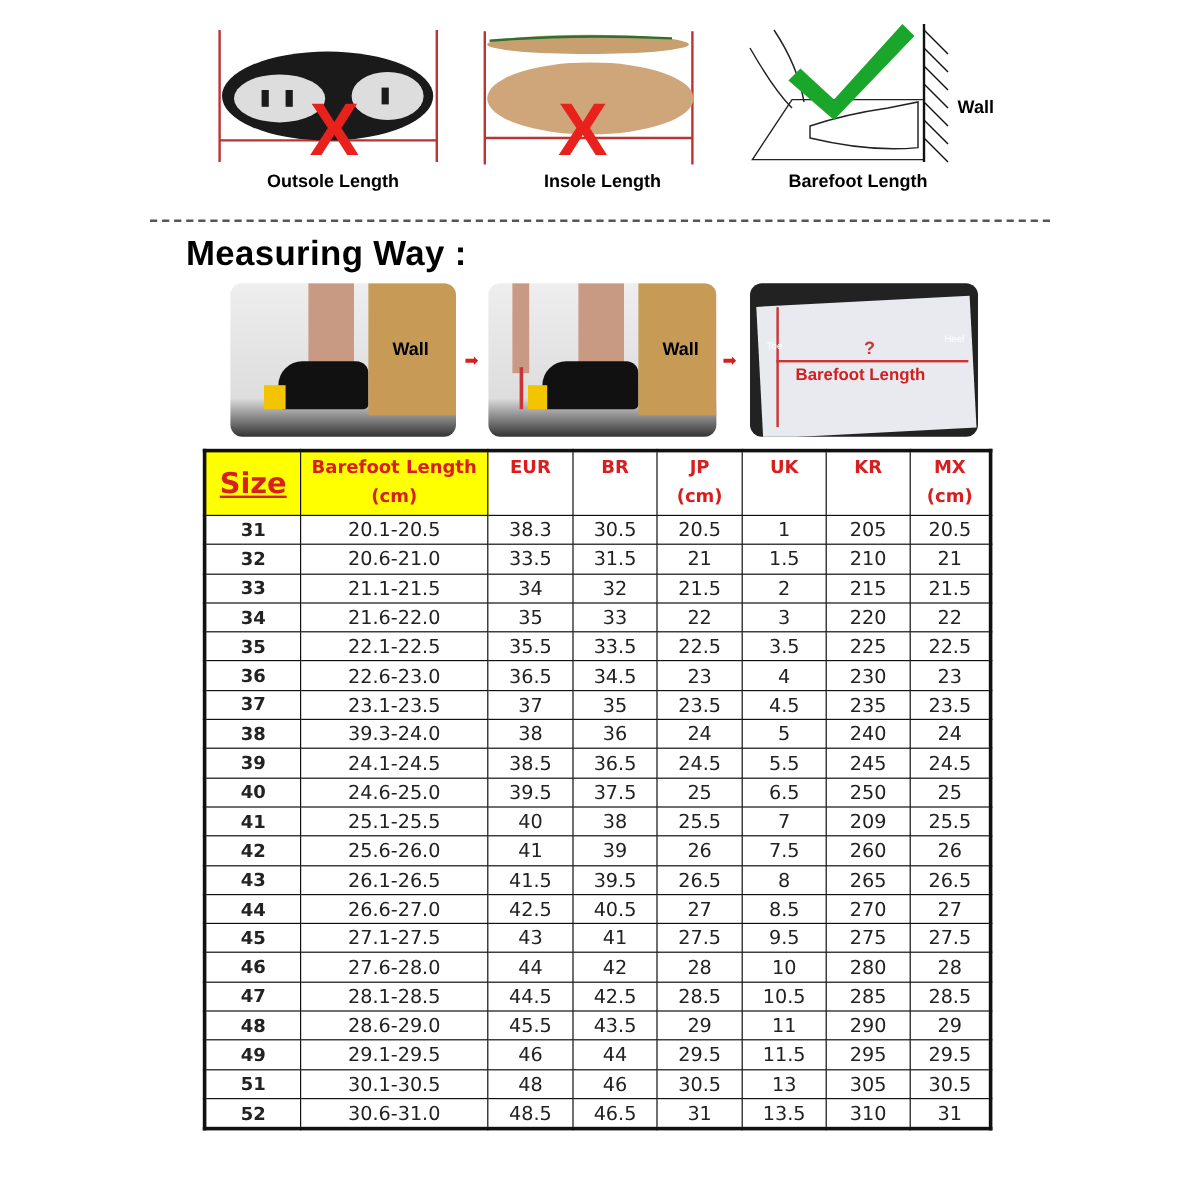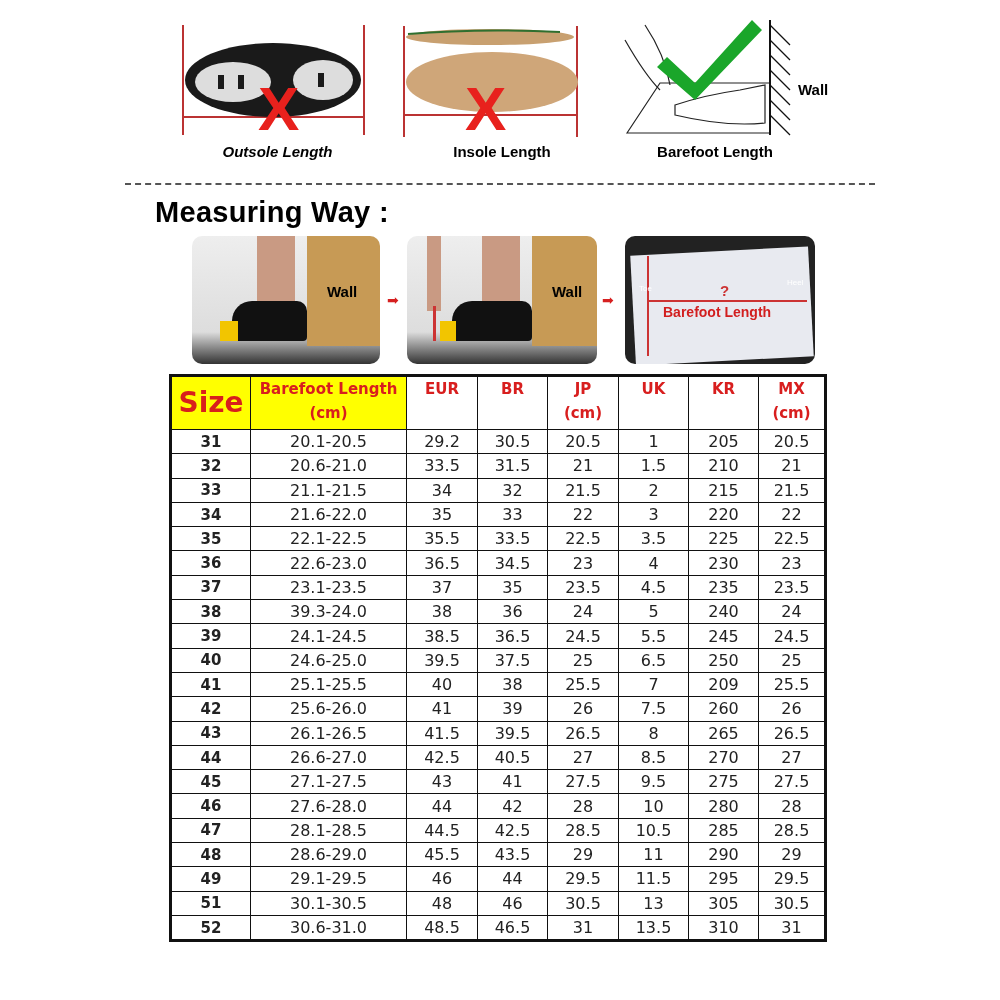--- a/index.html
+++ b/index.html
@@ -9,40 +9,40 @@
   .panel{position:absolute;overflow:hidden;}
   .dashed{position:absolute;left:125px;top:183px;width:750px;height:0;border-top:2px dashed #555;}
   .mtitle{position:absolute;left:155px;top:196px;font-size:29px;font-weight:bold;letter-spacing:0.3px;}
   .photo{position:absolute;top:236px;height:128px;border-radius:10px;overflow:hidden;}
   table.sz{position:absolute;left:169px;top:374px;border-collapse:collapse;font-family:"DejaVu Sans",sans-serif;}
   table.sz td{border:1.5px solid #111;text-align:center;padding:0;height:23.3px;font-size:16px;color:#222;}
   table.sz{border:3px solid #111;}
   table.sz td.sizecol{font-weight:bold;font-size:15px;}
   table.sz tr.head td{height:52px;vertical-align:top;color:#d81e1e;font-weight:bold;font-size:15px;line-height:24px;}
   table.sz tr.head td.yel{background:#ffff00;}
-  table.sz tr.head td.bigsize{font-size:28px;vertical-align:middle;color:#d8201c;}
+  table.sz tr.head td.bigsize{font-size:24px;vertical-align:middle;color:#d8201c;text-decoration:underline;}
 </style>
 </head>
 <body>
 
 <div class="panel" style="left:178px;top:20px;width:200px;height:120px;">
   <svg width="200" height="120">
     <line x1="5" y1="5" x2="5" y2="115" stroke="#b33" stroke-width="2"></line>
     <line x1="186" y1="5" x2="186" y2="115" stroke="#b33" stroke-width="2"></line>
     <line x1="5" y1="97" x2="186" y2="97" stroke="#b33" stroke-width="2"></line>
     <ellipse cx="95" cy="60" rx="88" ry="37" fill="#1a1a1a"></ellipse>
     <ellipse cx="55" cy="62" rx="38" ry="20" fill="#ddd"></ellipse>
     <ellipse cx="145" cy="60" rx="30" ry="20" fill="#ddd"></ellipse>
     <rect x="40" y="55" width="6" height="14" fill="#1a1a1a"></rect>
     <rect x="60" y="55" width="6" height="14" fill="#1a1a1a"></rect>
     <rect x="140" y="53" width="6" height="14" fill="#1a1a1a"></rect>
   </svg>
 </div>
 <div class="abs" style="left:258px;top:78px;font-size:62px;font-weight:bold;color:#e8211d;line-height:62px;">X</div>
-<div class="abs caption" style="left:190px;top:143px;width:175px;font-style:italic;">Outsole Length</div>
+<div class="abs caption" style="left:190px;top:143px;width:175px;">Outsole Length</div>
 
 <div class="panel" style="left:400px;top:22px;width:182px;height:120px;">
   <svg width="182" height="120">
     <line x1="4" y1="4" x2="4" y2="115" stroke="#b33" stroke-width="2"></line>
     <line x1="177" y1="4" x2="177" y2="115" stroke="#b33" stroke-width="2"></line>
     <line x1="4" y1="93" x2="177" y2="93" stroke="#b33" stroke-width="2"></line>
     <ellipse cx="90" cy="15" rx="84" ry="8" fill="#c8a070"></ellipse>
     <path d="M8 12 Q80 6 160 10" stroke="#2f6f2f" stroke-width="2" fill="none"></path>
     <ellipse cx="92" cy="60" rx="86" ry="30" fill="#cfa679"></ellipse>
   </svg>
@@ -124,21 +124,21 @@
       <td><span>EUR</span></td>
       <td><span>BR</span></td>
       <td><span>JP</span><br><span>(cm)</span></td>
       <td><span>UK</span></td>
       <td><span>KR</span></td>
       <td><span>MX</span><br><span>(cm)</span></td>
     </tr>
   <tr>
         <td class="sizecol">31</td>
         <td>20.1-20.5</td>
-        <td>29.2</td>
+        <td>38.3</td>
         <td>30.5</td>
         <td>20.5</td>
         <td>1</td>
         <td>205</td>
         <td>20.5</td>
       </tr>
       <tr>
         <td class="sizecol">32</td>
         <td>20.6-21.0</td>
         <td>33.5</td>

